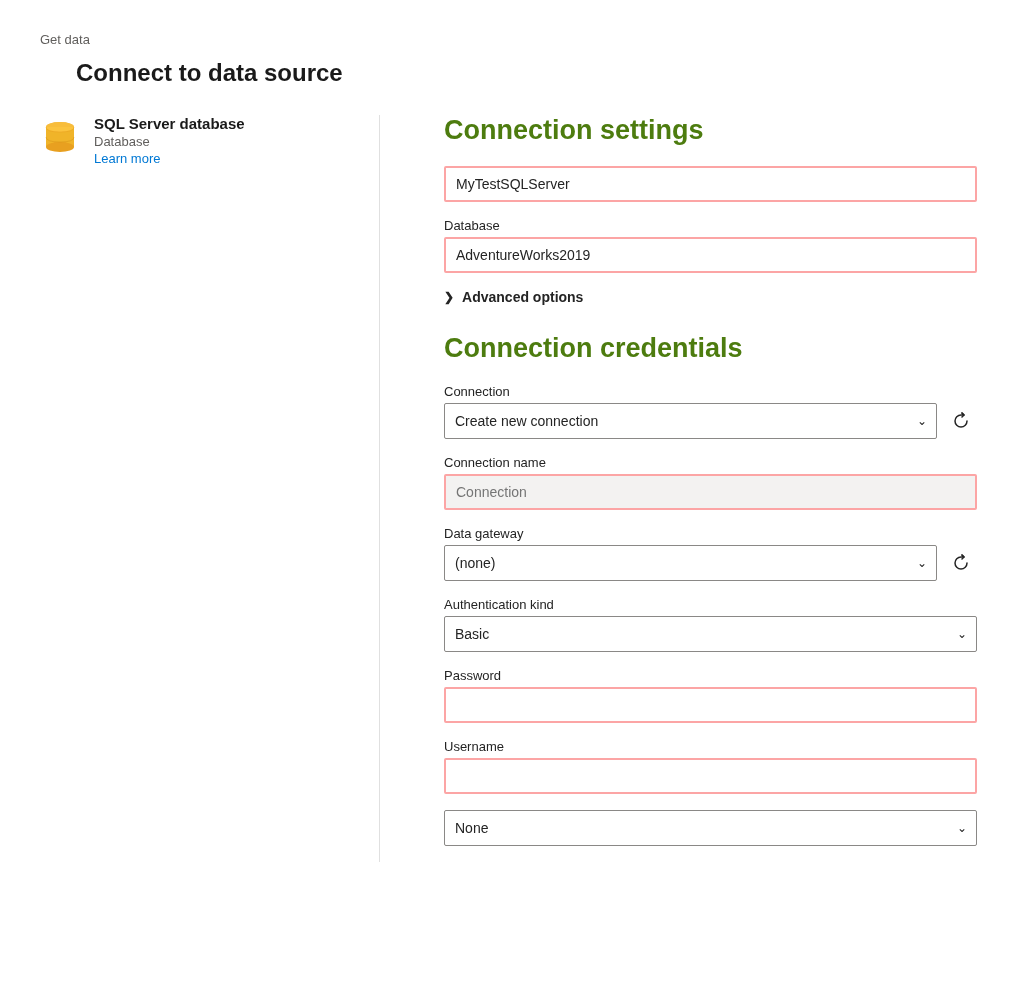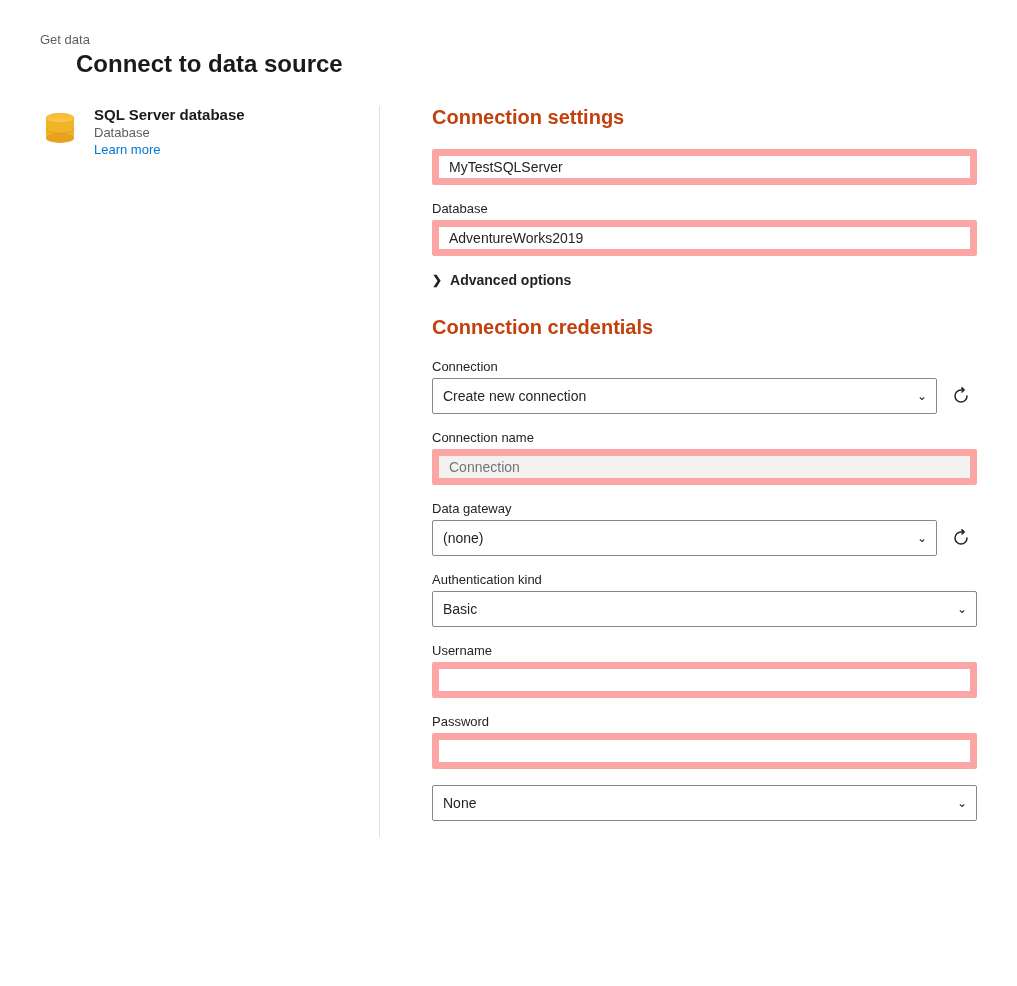--- a/index.html
+++ b/index.html
@@ -9,34 +9,34 @@
       color: #242424;
       font-size: 14px;
       width: 1017px;
       min-height: 986px;
       padding: 32px 40px;
     }
 
     .page-subtitle {
       font-size: 13px;
       color: #605e5c;
-      margin-bottom: 3px;
+      margin-bottom: 12px;
     }
 
     .page-title {
       font-size: 24px;
       font-weight: 600;
       color: #1a1a1a;
       margin-bottom: 28px;
       margin-left: 36px;
     }
 
     .content-layout {
       display: flex;
-      gap: 4px;
+      gap: 16px;
       justify-content: flex-end;
     }
 
     
     .left-panel {
       width: 340px;
       flex-shrink: 0;
       padding-right: 32px;
       border-right: 1px solid #e0e0e0;
     }
@@ -78,23 +78,23 @@
       cursor: pointer;
     }
 
     
     .right-panel {
       flex: 1;
       padding-left: 48px;
     }
 
     .section-title {
-      font-size: 20px;
+      font-size: 27px;
       font-weight: 600;
-      color: #c2410c;
+      color: #4d7c0f;
       margin-bottom: 20px;
     }
 
     .field-group {
       margin-bottom: 16px;
     }
 
     .field-label {
       font-size: 13px;
       font-weight: 400;
@@ -119,21 +119,21 @@
       justify-content: center;
       font-size: 10px;
       color: #605e5c;
       cursor: pointer;
       flex-shrink: 0;
     }
 
     .text-input {
       width: 100%;
       height: 36px;
-      border: 7px solid #fca5a5;
+      border: 2px solid #fca5a5;
       border-radius: 2px;
       padding: 0 10px;
       font-size: 14px;
       color: #242424;
       background: #ffffff;
       outline: none;
     }
 
     .text-input.disabled {
       background: #f3f2f1;
@@ -312,27 +312,27 @@
         <div class="field-label">Authentication kind</div>
         <div class="dropdown-wrapper">
           <select class="dropdown-select">
             <option>Basic</option>
           </select>
           <span class="dropdown-chevron">⌄</span>
         </div>
       </div>
 
       <div class="field-group">
+        <div class="field-label">Password</div>
+        <input type="password" class="text-input" value="" style="">
+      </div>
+
+      <div class="field-group">
         <div class="field-label">Username</div>
         <input type="text" class="text-input" value="" style="">
-      </div>
-
-      <div class="field-group">
-        <div class="field-label">Password</div>
-        <input type="password" class="text-input" value="" style="">
       </div>
 
       <div class="field-group">
         <div class="dropdown-wrapper">
           <select class="dropdown-select">
             <option>None</option>
           </select>
           <span class="dropdown-chevron">⌄</span>
         </div>
       </div>

